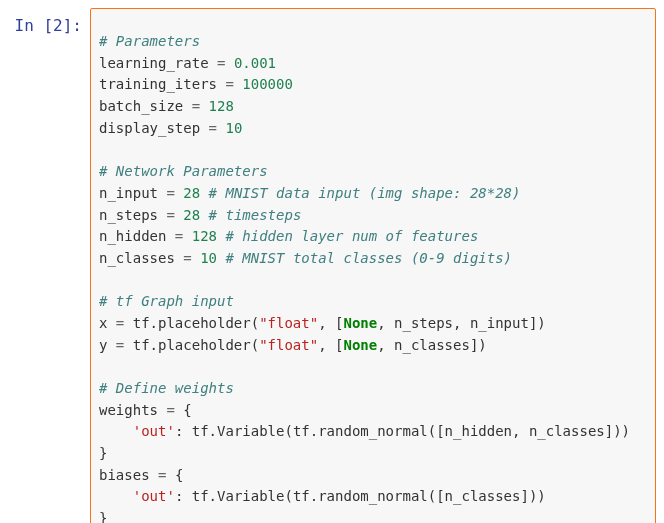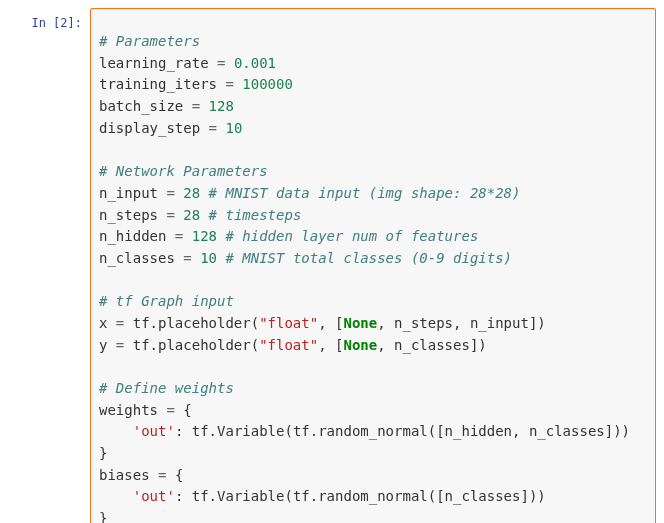--- a/index.html
+++ b/index.html
@@ -15,21 +15,21 @@
     display: flex;
     align-items: flex-start;
   }
   .prompt {
     flex: 0 0 auto;
     width: 82px;
     text-align: right;
     padding: 6px 8px 0 0;
     color: #303F9F;
     font-family: Monaco, "DejaVu Sans Mono", monospace;
-    font-size: 12px;
+    font-size: 16px;
   }
   .input-area {
     flex: 1 1 auto;
     border: 1px solid #f97316;
     background: #f7f7f7;
     padding: 22px 8px;
     border-radius: 2px;
     overflow-x: auto;
   }
   pre.code {

